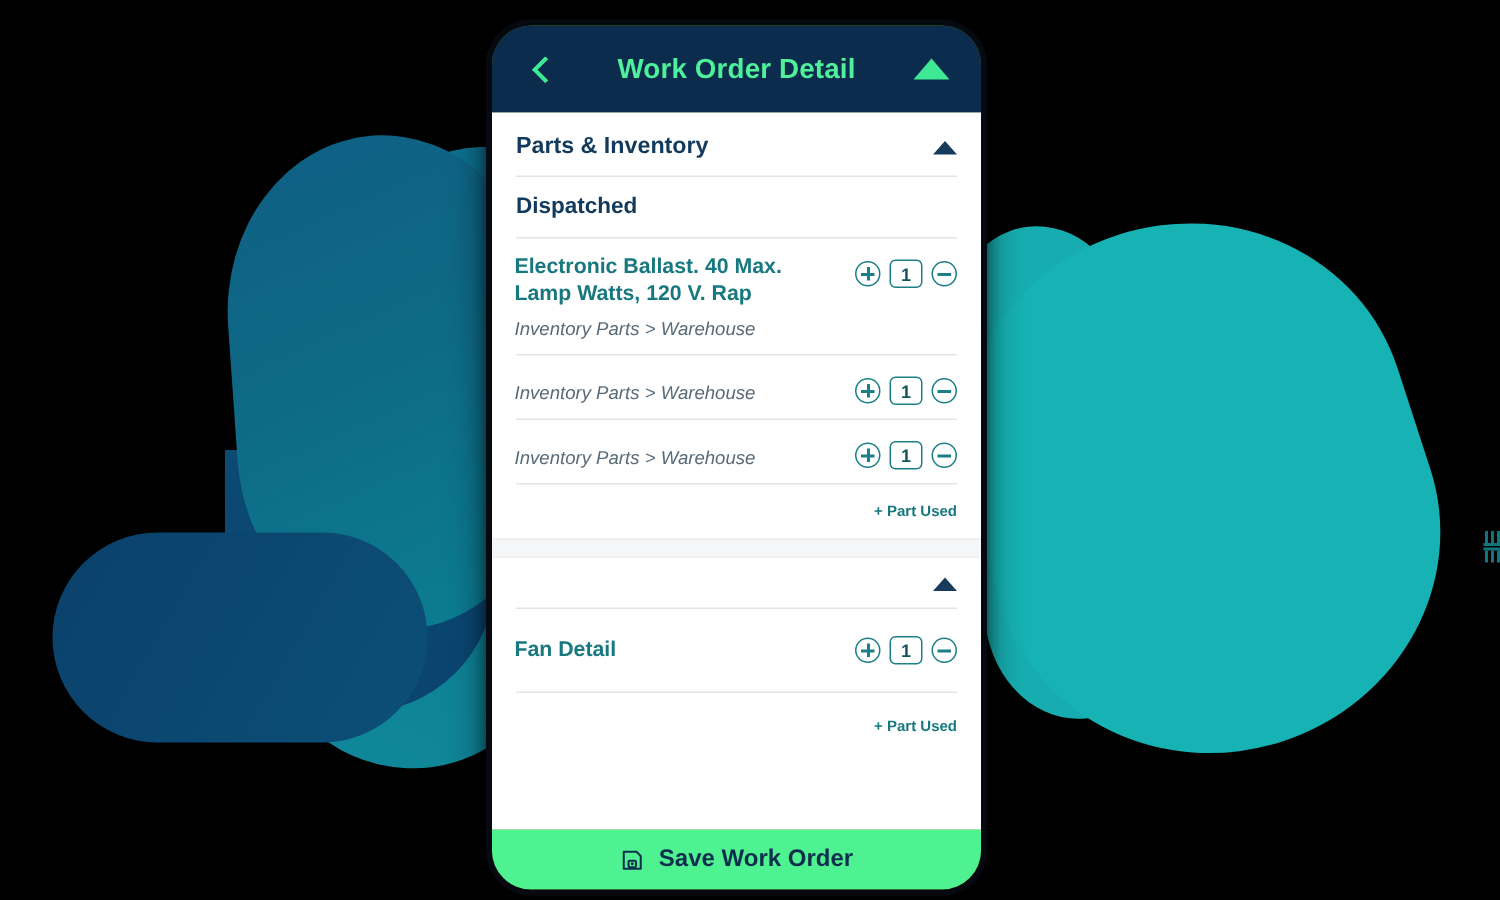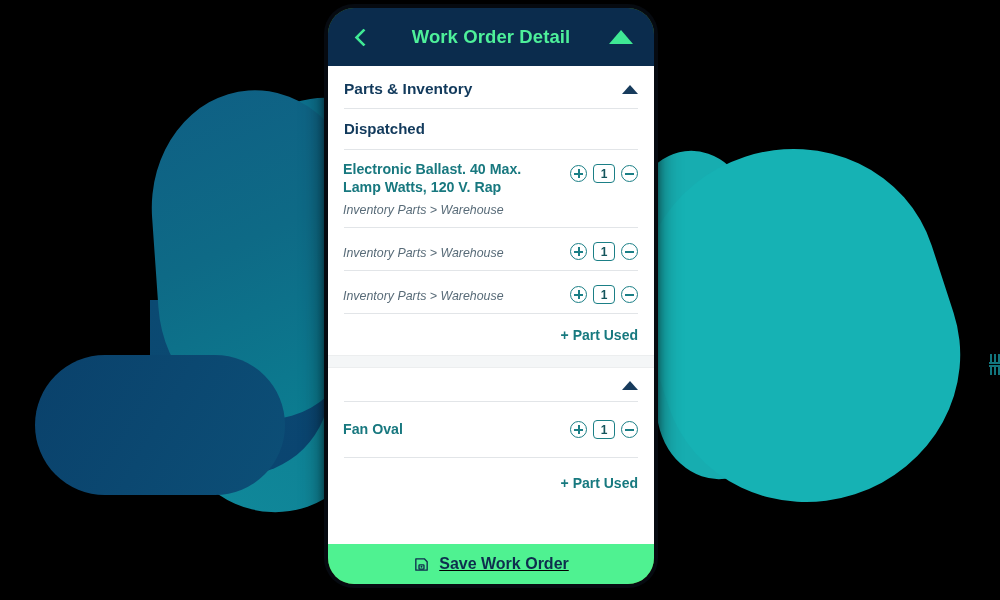--- a/index.html
+++ b/index.html
@@ -56,21 +56,21 @@
     left: 645px; top: 150px;
     width: 120px; height: 330px;
     border-radius: 60px / 70px;
     background: #17adb0;
     transform: rotate(-7deg);
   }
 
   
   #phone {
     position: absolute;
-    left: 328px; top: 8px;
+    left: 328px; top: 17px;
     width: 326px; height: 576px;
     border-radius: 26px;
     background: #4d7c0f;
     overflow: hidden;
     box-shadow:
       0 0 0 4px #060a10,
       0 10px 26px rgba(0,0,0,0.85),
       0 2px 10px rgba(0,0,0,0.9);
   }
 
@@ -202,21 +202,21 @@
     cursor: pointer;
   }
 
   .part-used-row {
     display: flex;
     justify-content: flex-end;
     padding: 13px 16px 12px 16px;
   }
   .part-used {
     color: #17797f;
-    font-size: 14px;
+    font-size: 10px;
     font-weight: bold;
     cursor: pointer;
   }
 
   .band {
     height: 13px;
     background: #f4f6f7;
     border-top: 1px solid #eceeef;
     border-bottom: 1px solid #eceeef;
   }
@@ -240,21 +240,20 @@
 
   
   #save-bar {
     height: 40px;
     background: #4ff291;
     display: flex;
     align-items: center;
     justify-content: center;
     gap: 9px;
     cursor: pointer;
-    text-decoration: underline;
   }
   #save-label {
     color: #0e2e4e;
     font-size: 16px;
     font-weight: bold;
   }
 </style>
 </head>
 <body>
 
@@ -333,21 +332,21 @@
 
       <div class="band"></div>
 
       <div class="collapse-row">
         <div class="tri-up-navy"></div>
       </div>
       <div class="rule"></div>
 
       <div class="part-row" style="padding-top:18px;padding-bottom:18px;align-items:center;">
         <div class="part-info">
-          <div class="part-name">Fan Oval</div>
+          <div class="part-name">Fan Detail</div>
         </div>
         <div class="stepper" style="padding-top:0;">
           <div class="circ plus"></div>
           <div class="qty-box">1</div>
           <div class="circ"></div>
         </div>
       </div>
       <div class="rule"></div>
 
       <div class="part-used-row" style="padding-top:17px;">

